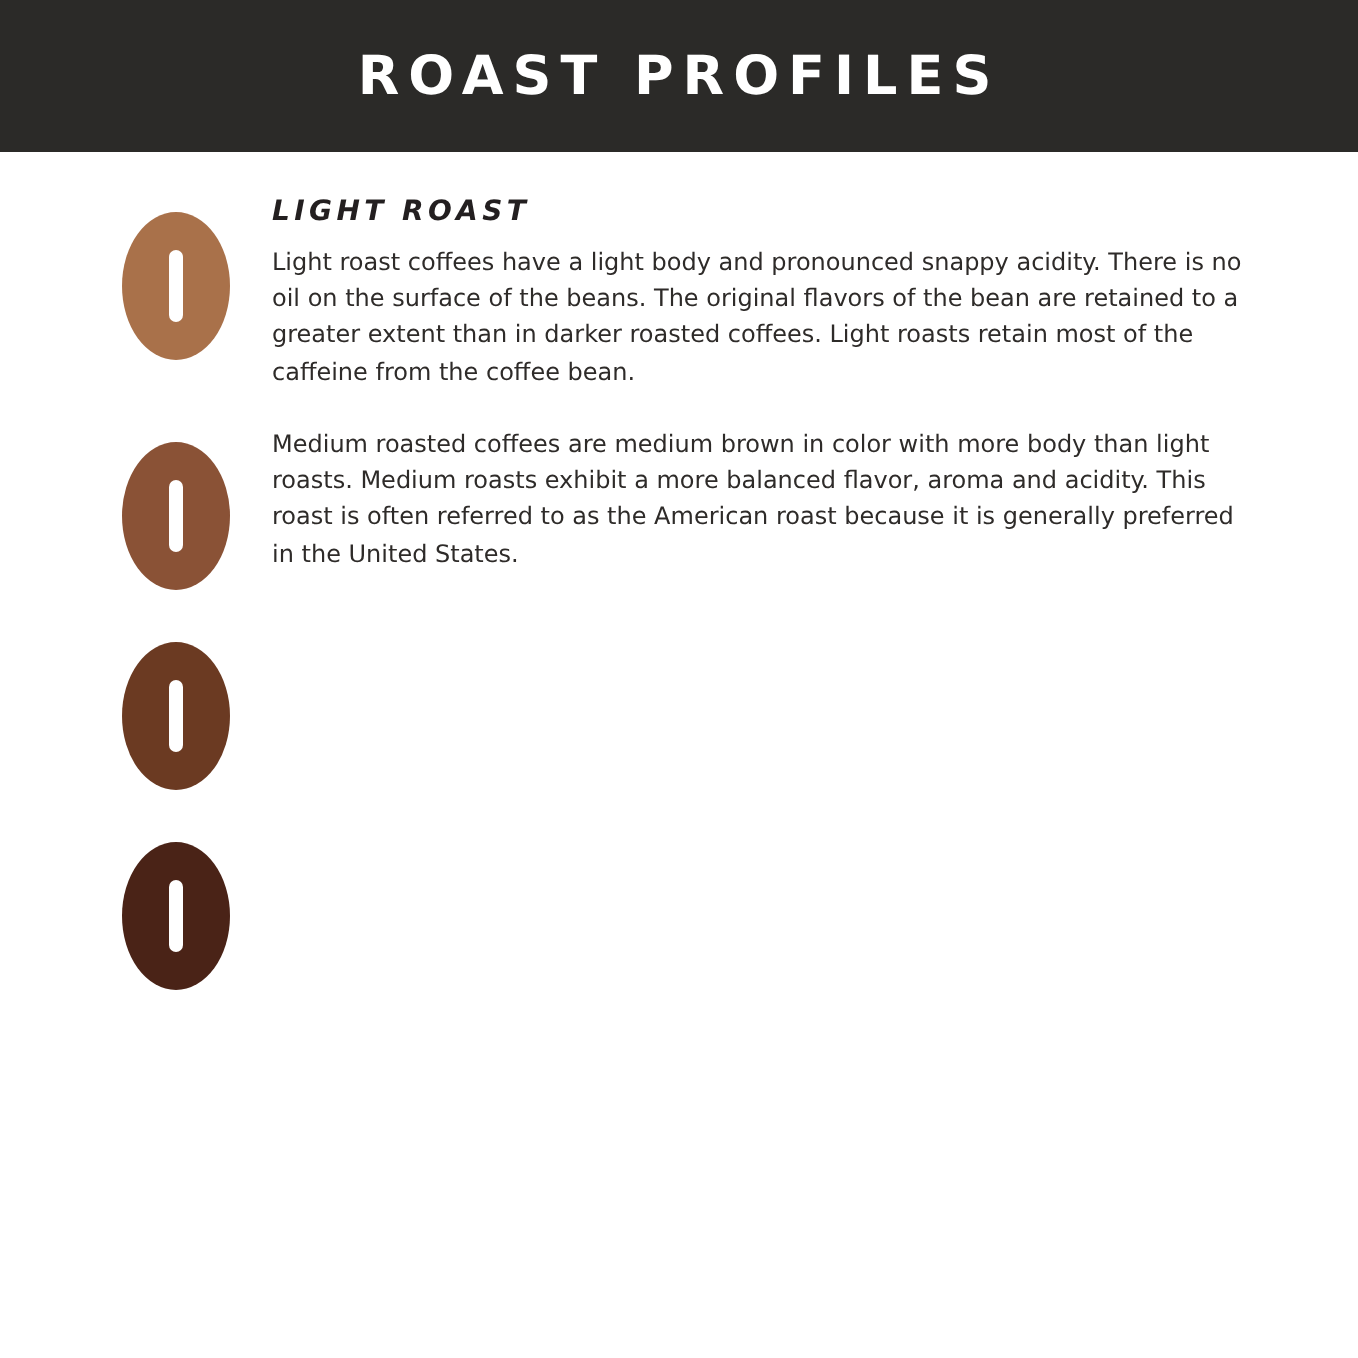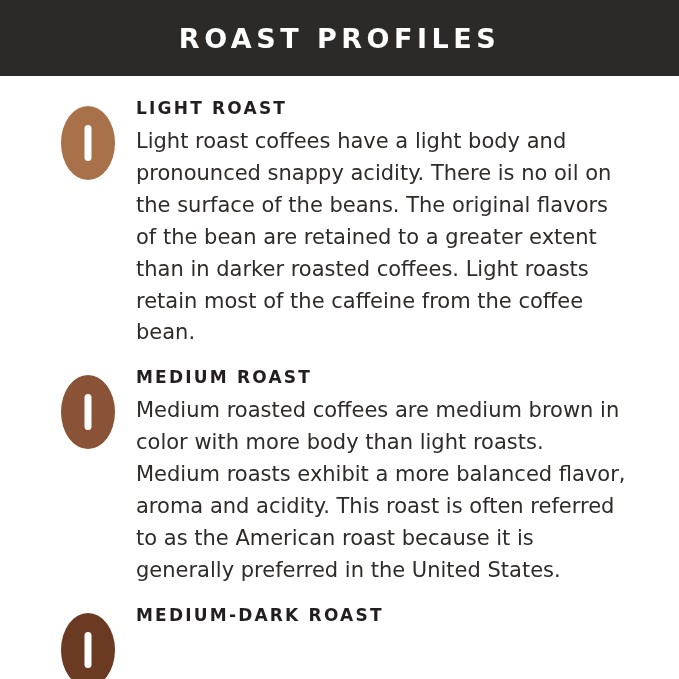--- a/index.html
+++ b/index.html
@@ -71,30 +71,31 @@
     width: 7px;
     height: 36px;
     background: #ffffff;
     border-radius: 4px;
   }
   .text-cell {
     flex: 1 1 auto;
     padding-right: 4px;
   }
   .roast-title {
-    font-size: 17px;
+    font-size: 14px;
     font-weight: bold;
     letter-spacing: 2.2px;
     text-transform: uppercase;
     color: #231f20;
     margin: 0 0 8px 0;
     font-family: "DejaVu Sans", sans-serif;
+    font-style: italic;
   }
   .roast-desc {
-    font-size: 21px;
+    font-size: 12px;
     line-height: 1.52;
     color: #2e2b29;
     margin: 0;
     font-family: "DejaVu Sans", sans-serif;
   }
 </style>
 </head>
 <body>
 
 <div class="page">
@@ -117,33 +118,31 @@
       </div>
     </div>
 
     <div class="roast-row">
       <div class="bean-cell">
         <div class="bean" id="bean-1" style="background: rgb(138, 82, 54);">
           <div class="crack"></div>
         </div>
       </div>
       <div class="text-cell">
-        <h2 class="roast-title">MEDIUM ROAST</h2>
         <p class="roast-desc">Medium roasted coffees are medium brown in color with more body than light roasts. Medium roasts exhibit a more balanced flavor, aroma and acidity.  This roast is often referred to as the American roast because it is generally preferred in the United States.</p>
       </div>
     </div>
 
     <div class="roast-row">
       <div class="bean-cell">
         <div class="bean" id="bean-2" style="background: rgb(107, 58, 34);">
           <div class="crack"></div>
         </div>
       </div>
       <div class="text-cell">
-        <h2 class="roast-title">MEDIUM-DARK ROAST</h2>
       </div>
     </div>
 
     <div class="roast-row">
       <div class="bean-cell">
         <div class="bean" id="bean-3" style="background: rgb(74, 35, 23);">
           <div class="crack"></div>
         </div>
       </div>
     </div>

